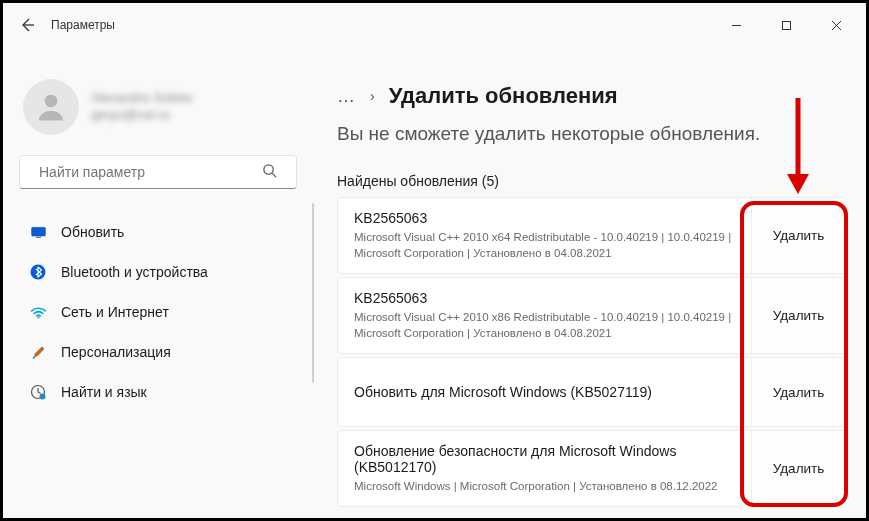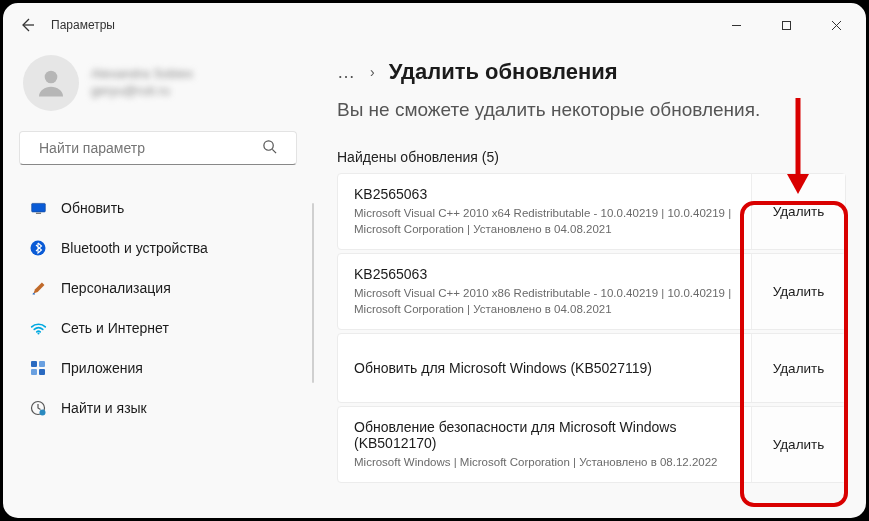--- a/index.html
+++ b/index.html
@@ -8,24 +8,25 @@
     background: #000;
     width: 869px;
     height: 521px;
     overflow: hidden;
   }
   .window {
     width: 869px;
     height: 521px;
     background: #f9f9f9;
     border: 3px solid #000;
-    border-radius: 18px;
+    border-radius: 0;
     display: flex;
     flex-direction: column;
     position: relative;
+    gap: 24px;
   }
   .titlebar {
     height: 44px;
     display: flex;
     align-items: center;
     padding: 0 8px;
   }
   .back-btn {
     width: 32px; height: 32px;
     display: flex; align-items: center; justify-content: center;
@@ -264,45 +265,34 @@
               <svg width="16" height="16" viewBox="0 0 16 16">
                 <circle cx="8" cy="8" r="7.5" fill="#0a5bd6"></circle>
                 <path d="M8 3v10l3.5-3L6 5m0 6l5.5-5L8 3" stroke="#fff" stroke-width="1.1" fill="none"></path>
               </svg>
             </span>
           <span>Bluetooth и устройства</span>
         </div>
         <div class="navitem">
           <span class="navicon">
               <svg width="17" height="17" viewBox="0 0 20 20">
+                <path d="M2 8c4-4 12-4 16 0M5 11c3-2.5 7-2.5 10 0M8 14c1.2-1 2.8-1 4 0" stroke="#00a8e0" stroke-width="2" fill="none" stroke-linecap="round"></path>
+                <circle cx="10" cy="16" r="1.2" fill="#00a8e0"></circle>
+              </svg>
+            </span>
+          <span>Сеть и Интернет</span>
+        </div>
+        <div class="navitem">
+          <span class="navicon">
+              <svg width="17" height="17" viewBox="0 0 20 20">
                 <path d="M4 16l2-5 8-8 3 3-8 8-5 2z" fill="#c06a2a"></path>
                 <path d="M3 17c0-1 1-2 2-2l1 2-3 0z" fill="#2a6ac0"></path>
               </svg>
             </span>
           <span>Персонализация</span>
-        </div>
-        <div class="navitem">
-          <span class="navicon">
-              <svg width="17" height="17" viewBox="0 0 20 20">
-                <path d="M2 8c4-4 12-4 16 0M5 11c3-2.5 7-2.5 10 0M8 14c1.2-1 2.8-1 4 0" stroke="#00a8e0" stroke-width="2" fill="none" stroke-linecap="round"></path>
-                <circle cx="10" cy="16" r="1.2" fill="#00a8e0"></circle>
-              </svg>
-            </span>
-          <span>Сеть и Интернет</span>
-        </div>
-        <div class="navitem">
-          <span class="navicon">
-              <svg width="16" height="16" viewBox="0 0 16 16">
-                <rect x="1" y="1" width="6" height="6" rx="1" fill="#2a6ac0"></rect>
-                <rect x="9" y="1" width="6" height="6" rx="1" fill="#6aa0e0"></rect>
-                <rect x="1" y="9" width="6" height="6" rx="1" fill="#6aa0e0"></rect>
-                <rect x="9" y="9" width="6" height="6" rx="1" fill="#2a6ac0"></rect>
-              </svg>
-            </span>
-          <span>Приложения</span>
         </div>
         <div class="navitem">
           <span class="navicon">
               <svg width="16" height="16" viewBox="0 0 16 16">
                 <circle cx="8" cy="8" r="6.5" stroke="#555" stroke-width="1.2" fill="none"></circle>
                 <path d="M8 4v4l2.5 1.5" stroke="#555" stroke-width="1.2" fill="none"></path>
                 <circle cx="12.5" cy="12.5" r="3" fill="#2a8ac0"></circle>
               </svg>
             </span>
           <span>Найти и язык</span>

